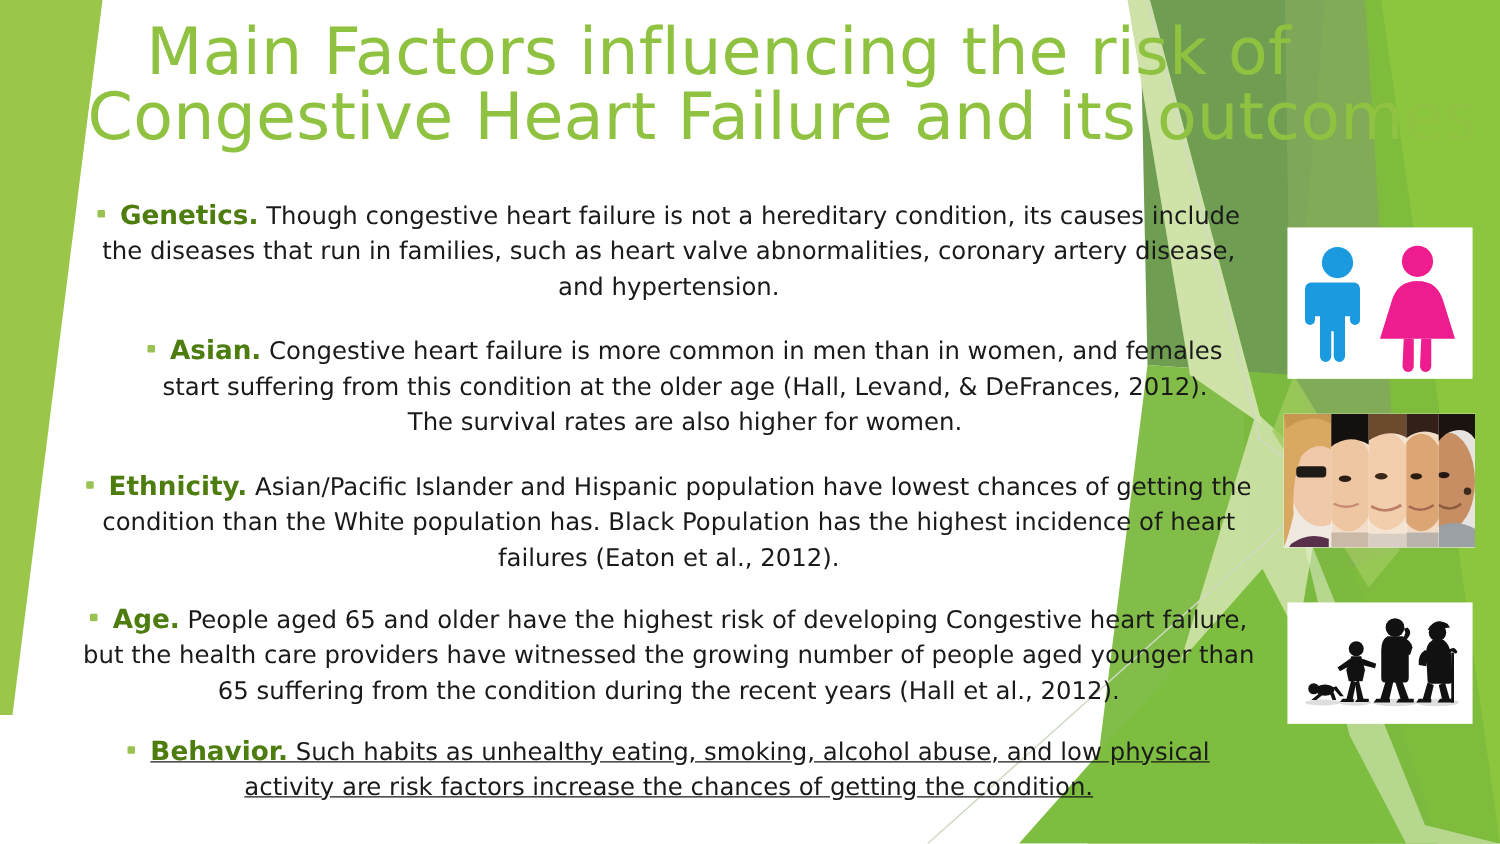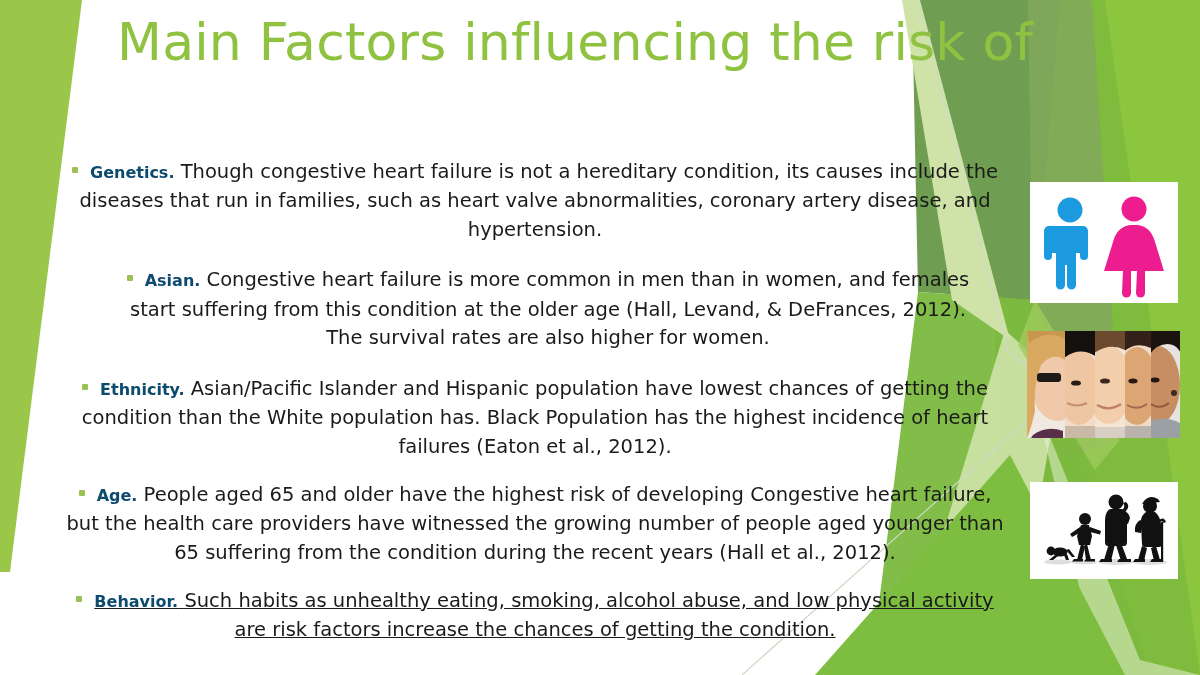--- a/index.html
+++ b/index.html
@@ -70,23 +70,23 @@
   .bullet .marker {
     display: inline-block;
     width: 6px;
     height: 6px;
     background: #9ac253;
     vertical-align: 5px;
     margin-right: 12px;
     border-radius: 1px;
   }
   .bullet .lead {
-    color: #0c4a6e;
+    color: #4d7c0f;
     font-weight: bold;
-    font-size: 16px;
+    font-size: 21px;
   }
   .bullet .body-text {
     color: #1a1a1a;
   }
 
   
   .bullet-genetics  { margin-bottom: 22px; }
   .bullet-gender    { width: 860px; margin-left: 52px; margin-bottom: 22px; }
   .bullet-ethnicity { }
   .bullet-age       { margin-bottom: 18px; }
@@ -136,20 +136,21 @@
 
     <polygon points="1035,300 1120,440 1095,470 1018,345" fill="#9ecb5b" opacity="0.8"></polygon>
 
     <line x1="918" y1="0" x2="1008" y2="352" stroke="#cfd9c4" stroke-width="1.2"></line>
     <line x1="1052" y1="398" x2="742" y2="675" stroke="#cfd9c4" stroke-width="1.2"></line>
     <line x1="1006" y1="350" x2="1060" y2="392" stroke="#cfd9c4" stroke-width="1.2"></line>
   </svg>
 
   <div class="title-block">
     <div class="title-line">Main Factors influencing the risk of</div>
+    <div class="title-line">Congestive Heart Failure and its outcomes</div>
   </div>
 
   <div class="body-block">
 
     <p class="bullet bullet-genetics">
       <span class="marker"></span><span class="lead">Genetics.</span><span class="body-text"> Though congestive heart failure is not a hereditary condition, its causes include the diseases that run in families, such as heart valve abnormalities, coronary artery disease, and hypertension.</span>
     </p>
 
     <p class="bullet bullet-gender">
       <span class="marker"></span><span class="lead">Asian.</span><span class="body-text"> Congestive heart failure is more common in men than in women, and females start suffering from this condition at the older age (Hall, Levand, &amp; DeFrances, 2012). The survival rates are also higher for women.</span>

